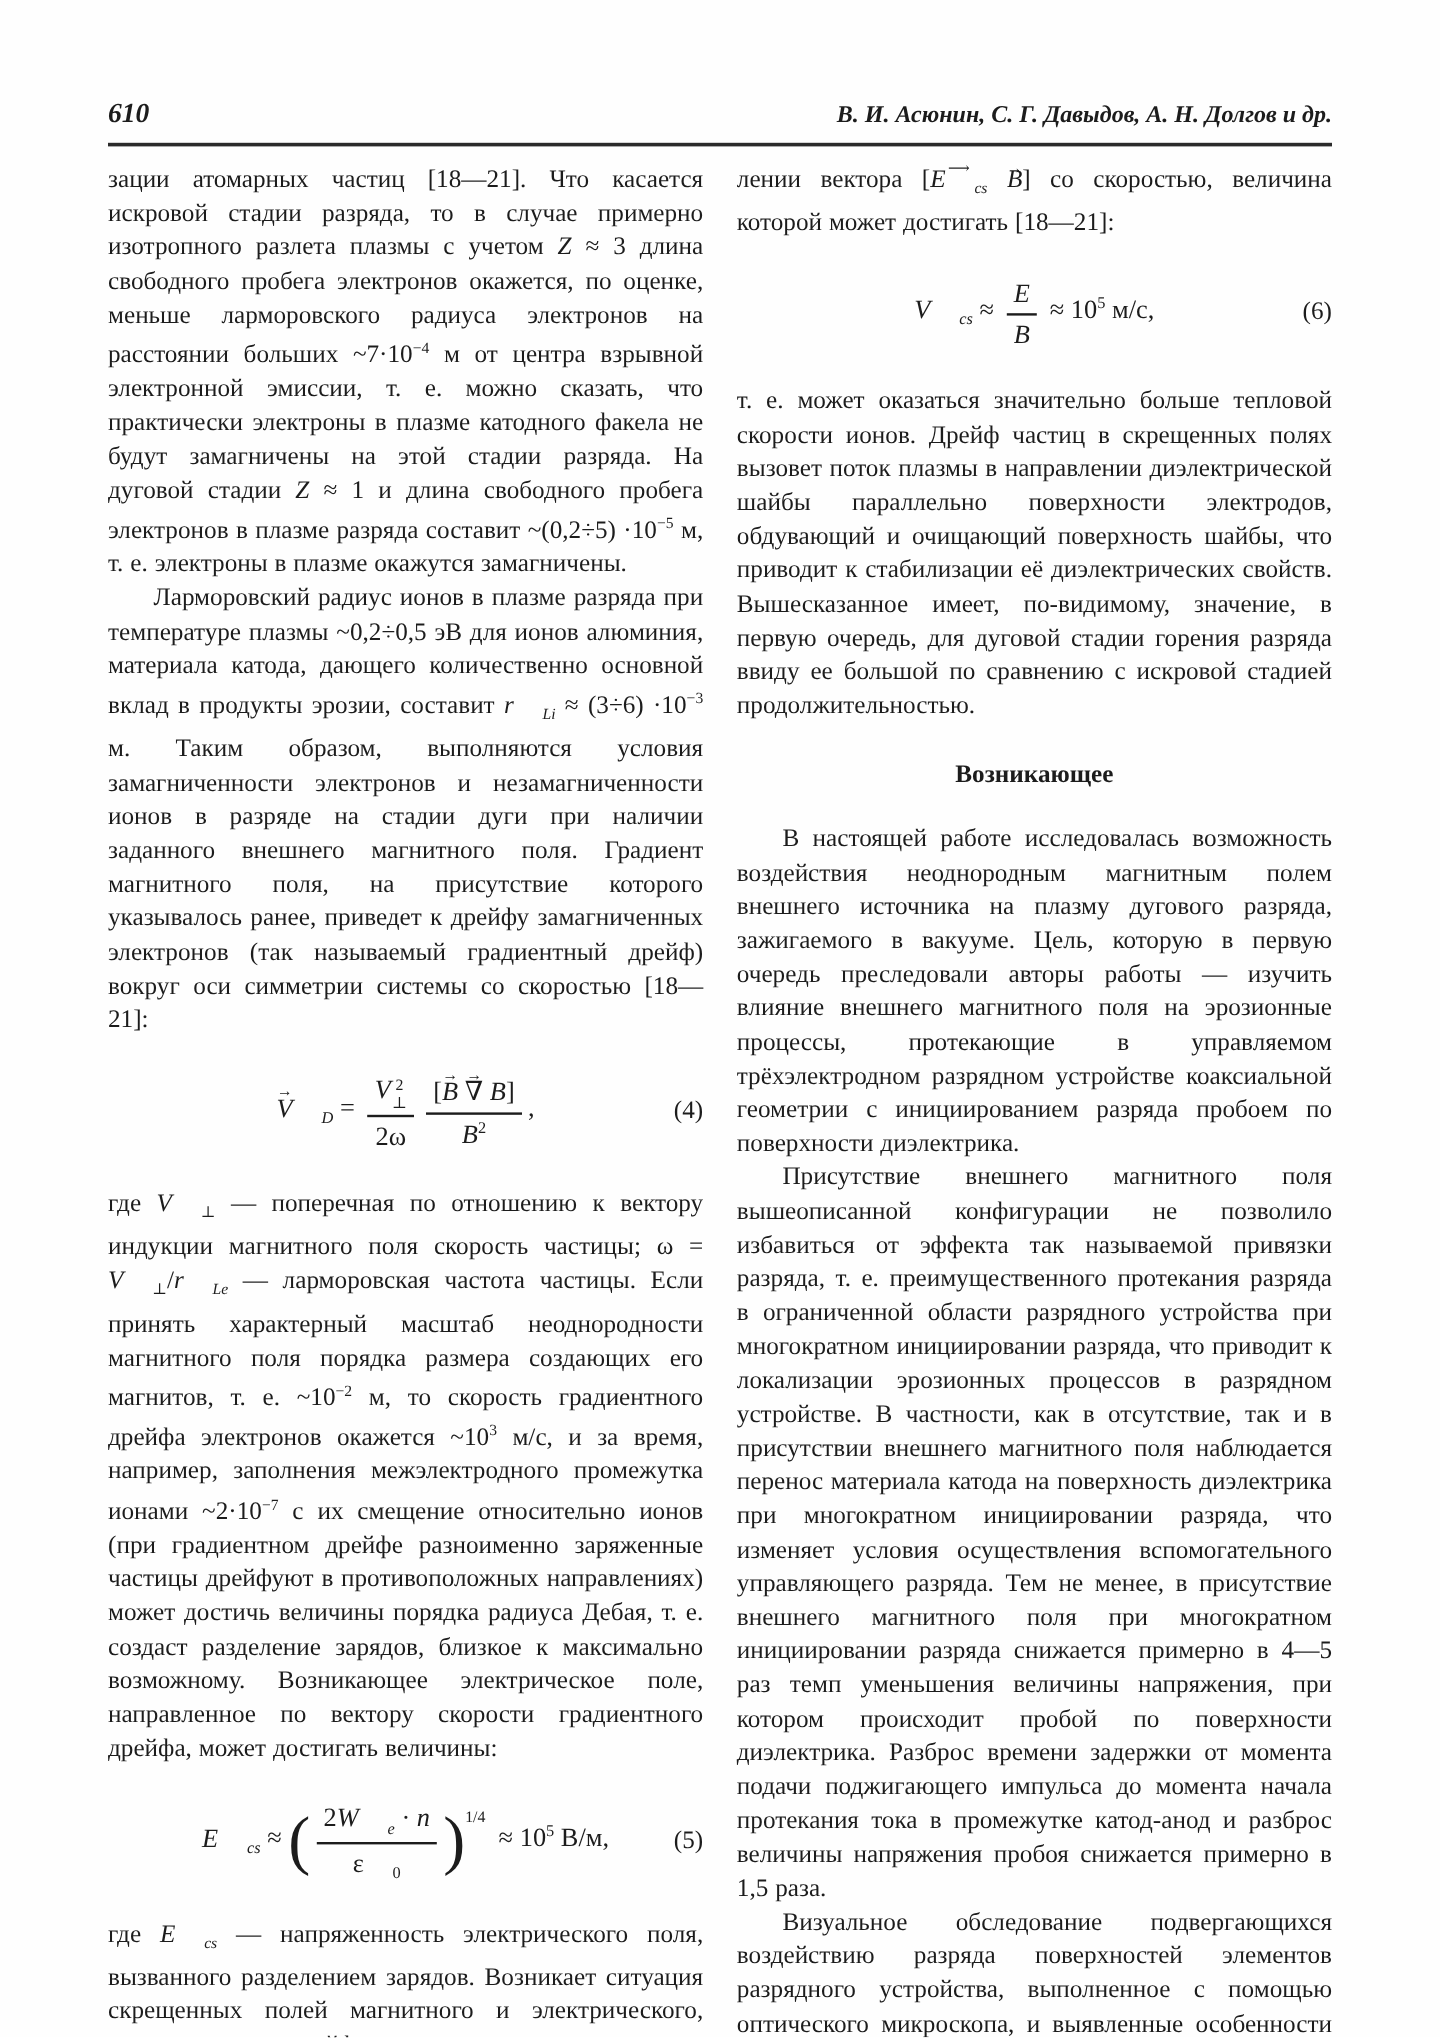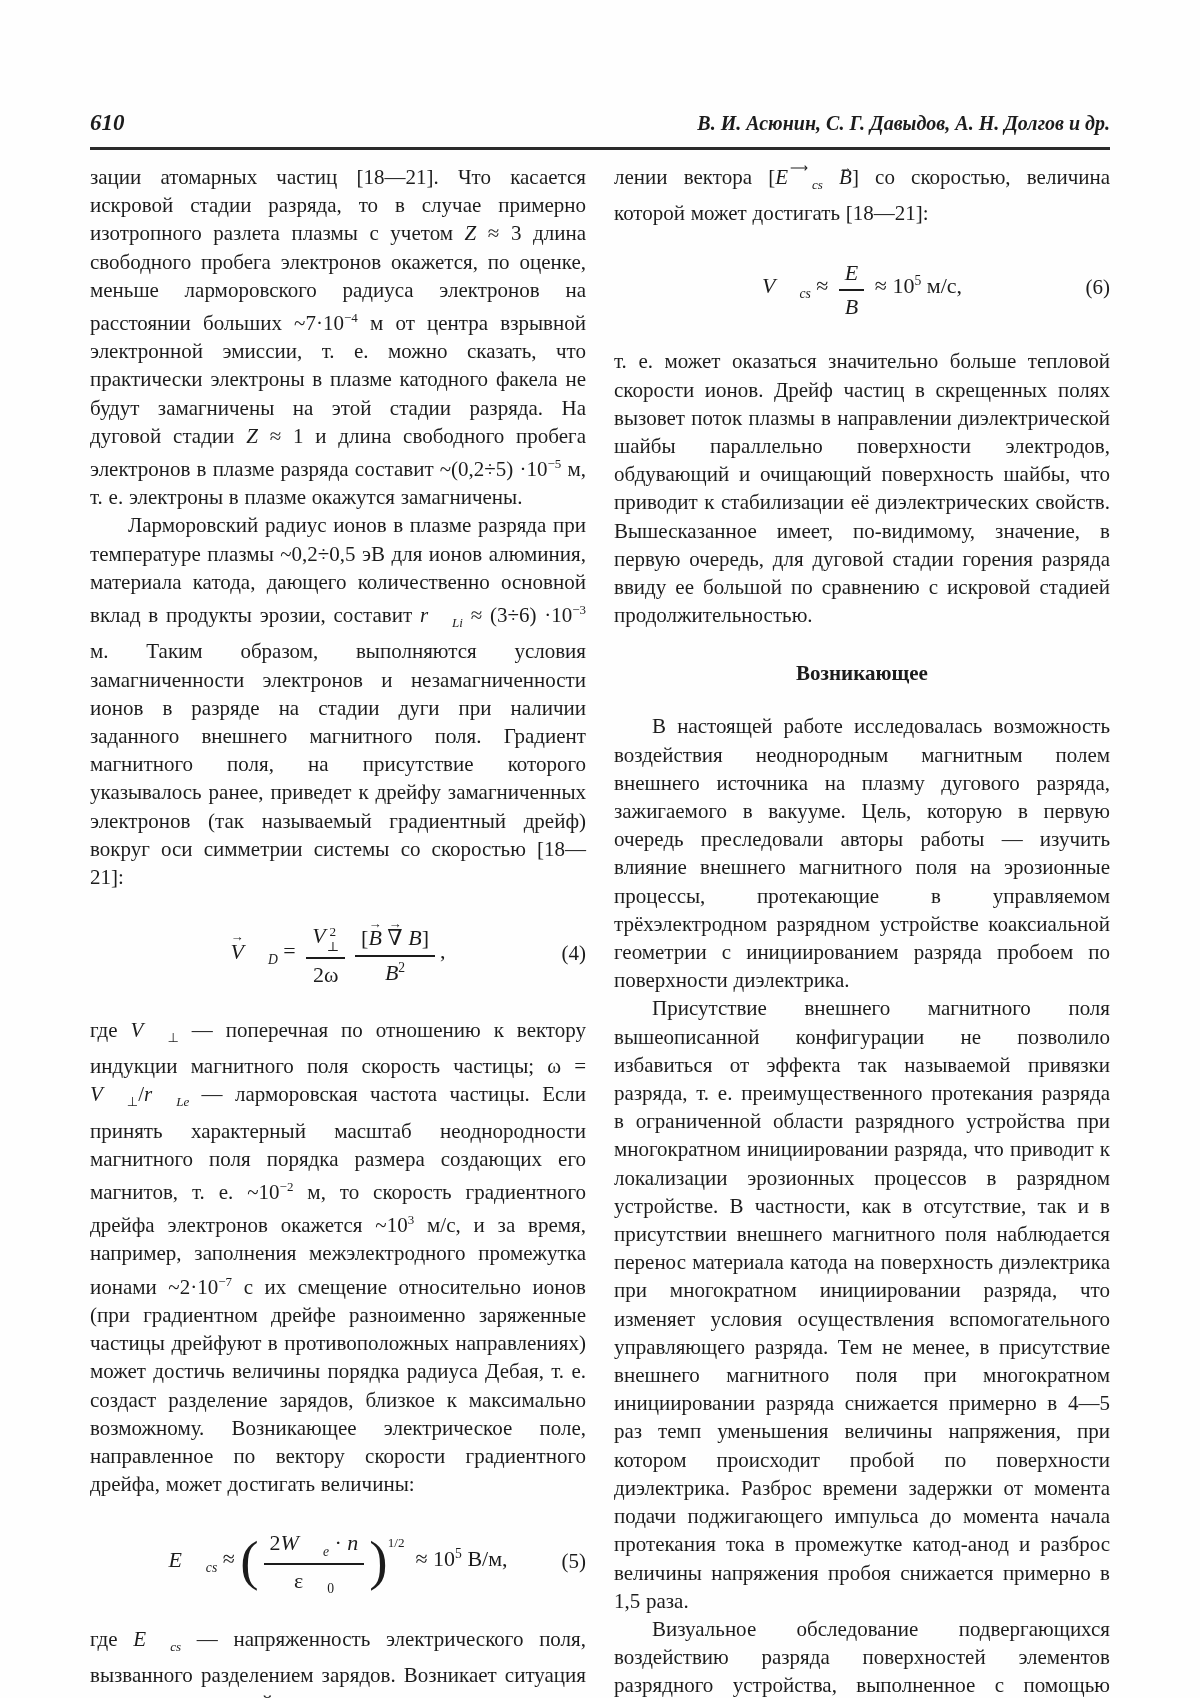--- a/index.html
+++ b/index.html
@@ -3,40 +3,40 @@
 <meta charset="utf-8">
 <style>
   html, body { margin:0; padding:0; background:#ffffff; }
   .page {
     position:relative;
     width:1200px; height:1698px;
     box-sizing:border-box;
     background:#fefefe;
     color:#1c1c1c;
     font-family:"Liberation Serif", "DejaVu Serif", serif;
-    padding:110px 90px 0 90px;
+    padding:82px 90px 0 90px;
     overflow:hidden;
   }
   .page-header {
     display:flex; justify-content:space-between; align-items:baseline;
     font-style:italic; font-weight:bold;
   }
   .page-number { font-size:23px; }
   .running-head { font-size:20px;font-style:italic; }
   .header-rule {
     border:none; height:3px; background:#2b2b2b; margin:11px 0 0 0;
   }
   .columns { display:flex; gap:28px; margin-top:13px; }
   .col { width:496px; }
   .para {
     margin:0; font-size:21px; line-height:28.2px;
     text-align:justify; text-indent:38px;
     word-spacing:0.5px;
   }
-  .noindent { text-indent:0;font-family:Liberation Serif, serif; }
+  .noindent { text-indent:0; }
   .para i, .eq-body i { font-style:italic; }
   sub { font-size:0.62em;margin-left:24px; }
   sup { font-size:0.62em; }
 
   .section-heading {
     font-size:21px; font-weight:bold; text-align:center;
     margin:32px 0 26px 0;
   }
 
   
@@ -98,21 +98,21 @@
       <div class="eq-row">
         <span></span>
         <span class="eq-body"><span class="vec"><span class="ar">→</span><i>V</i></span><sub><i>D</i></sub> = <span class="frac"><span class="num"><i>V</i><span class="ss"><span>2</span><span>⊥</span></span></span><span class="den">2ω</span></span><span class="frac"><span class="num">[<span class="vec"><span class="ar">→</span><i>B</i></span> <span class="vec"><span class="ar">→</span>∇</span> <i>B</i>]</span><span class="den"><i>B</i><sup>2</sup></span></span>,</span>
         <span class="eq-num">(4)</span>
       </div>
 
       <p class="para noindent">где <i>V</i><sub>⊥</sub> — поперечная по отношению к вектору индукции магнитного поля скорость частицы; ω = <i>V</i><sub>⊥</sub>/<i>r<sub>Le</sub></i> — ларморовская частота частицы. Если принять характерный масштаб неоднородности магнитного поля порядка размера создающих его магнитов, т. е. ~10<sup>−2</sup> м, то скорость градиентного дрейфа электронов окажется ~10<sup>3</sup> м/с, и за время, например, заполнения межэлектродного промежутка ионами ~2·10<sup>−7</sup> с их смещение относительно ионов (при градиентном дрейфе разноименно заряженные частицы дрейфуют в противоположных направлениях) может достичь величины порядка радиуса Дебая, т. е. создаст разделение зарядов, близкое к максимально возможному. Возникающее электрическое поле, направленное по вектору скорости градиентного дрейфа, может достигать величины:</p>
 
       <div class="eq-row">
         <span></span>
-        <span class="eq-body"><i>E<sub>cs</sub></i> ≈ <span class="bp">(</span><span class="frac"><span class="num">2<i>W<sub>e</sub></i> · <i>n</i></span><span class="den">ε<sub>0</sub></span></span><span class="bp">)</span><sup class="exp">1/2</sup>&nbsp; ≈ 10<sup>5</sup> В/м,</span>
+        <span class="eq-body"><i>E<sub>cs</sub></i> ≈ <span class="bp">(</span><span class="frac"><span class="num">2<i>W<sub>e</sub></i> · <i>n</i></span><span class="den">ε<sub>0</sub></span></span><span class="bp">)</span><sup class="exp">1/4</sup>&nbsp; ≈ 10<sup>5</sup> В/м,</span>
         <span class="eq-num">(5)</span>
       </div>
 
       <p class="para noindent">где <i>E<sub>cs</sub></i> — напряженность электрического поля, вызванного разделением зарядов. Возникает ситуация скрещенных полей магнитного и электрического, которая вызовет дрейф частиц в направ-</p>
     </section>
 
     <section class="col">
       <p class="para noindent">лении вектора [<span class="vec"><span class="ar">⟶</span><i>E<sub>cs</sub></i></span> <span class="vec"><span class="ar">→</span><i>B</i></span>] со скоростью, величина которой может достигать [18—21]:</p>
 
       <div class="eq-row">

